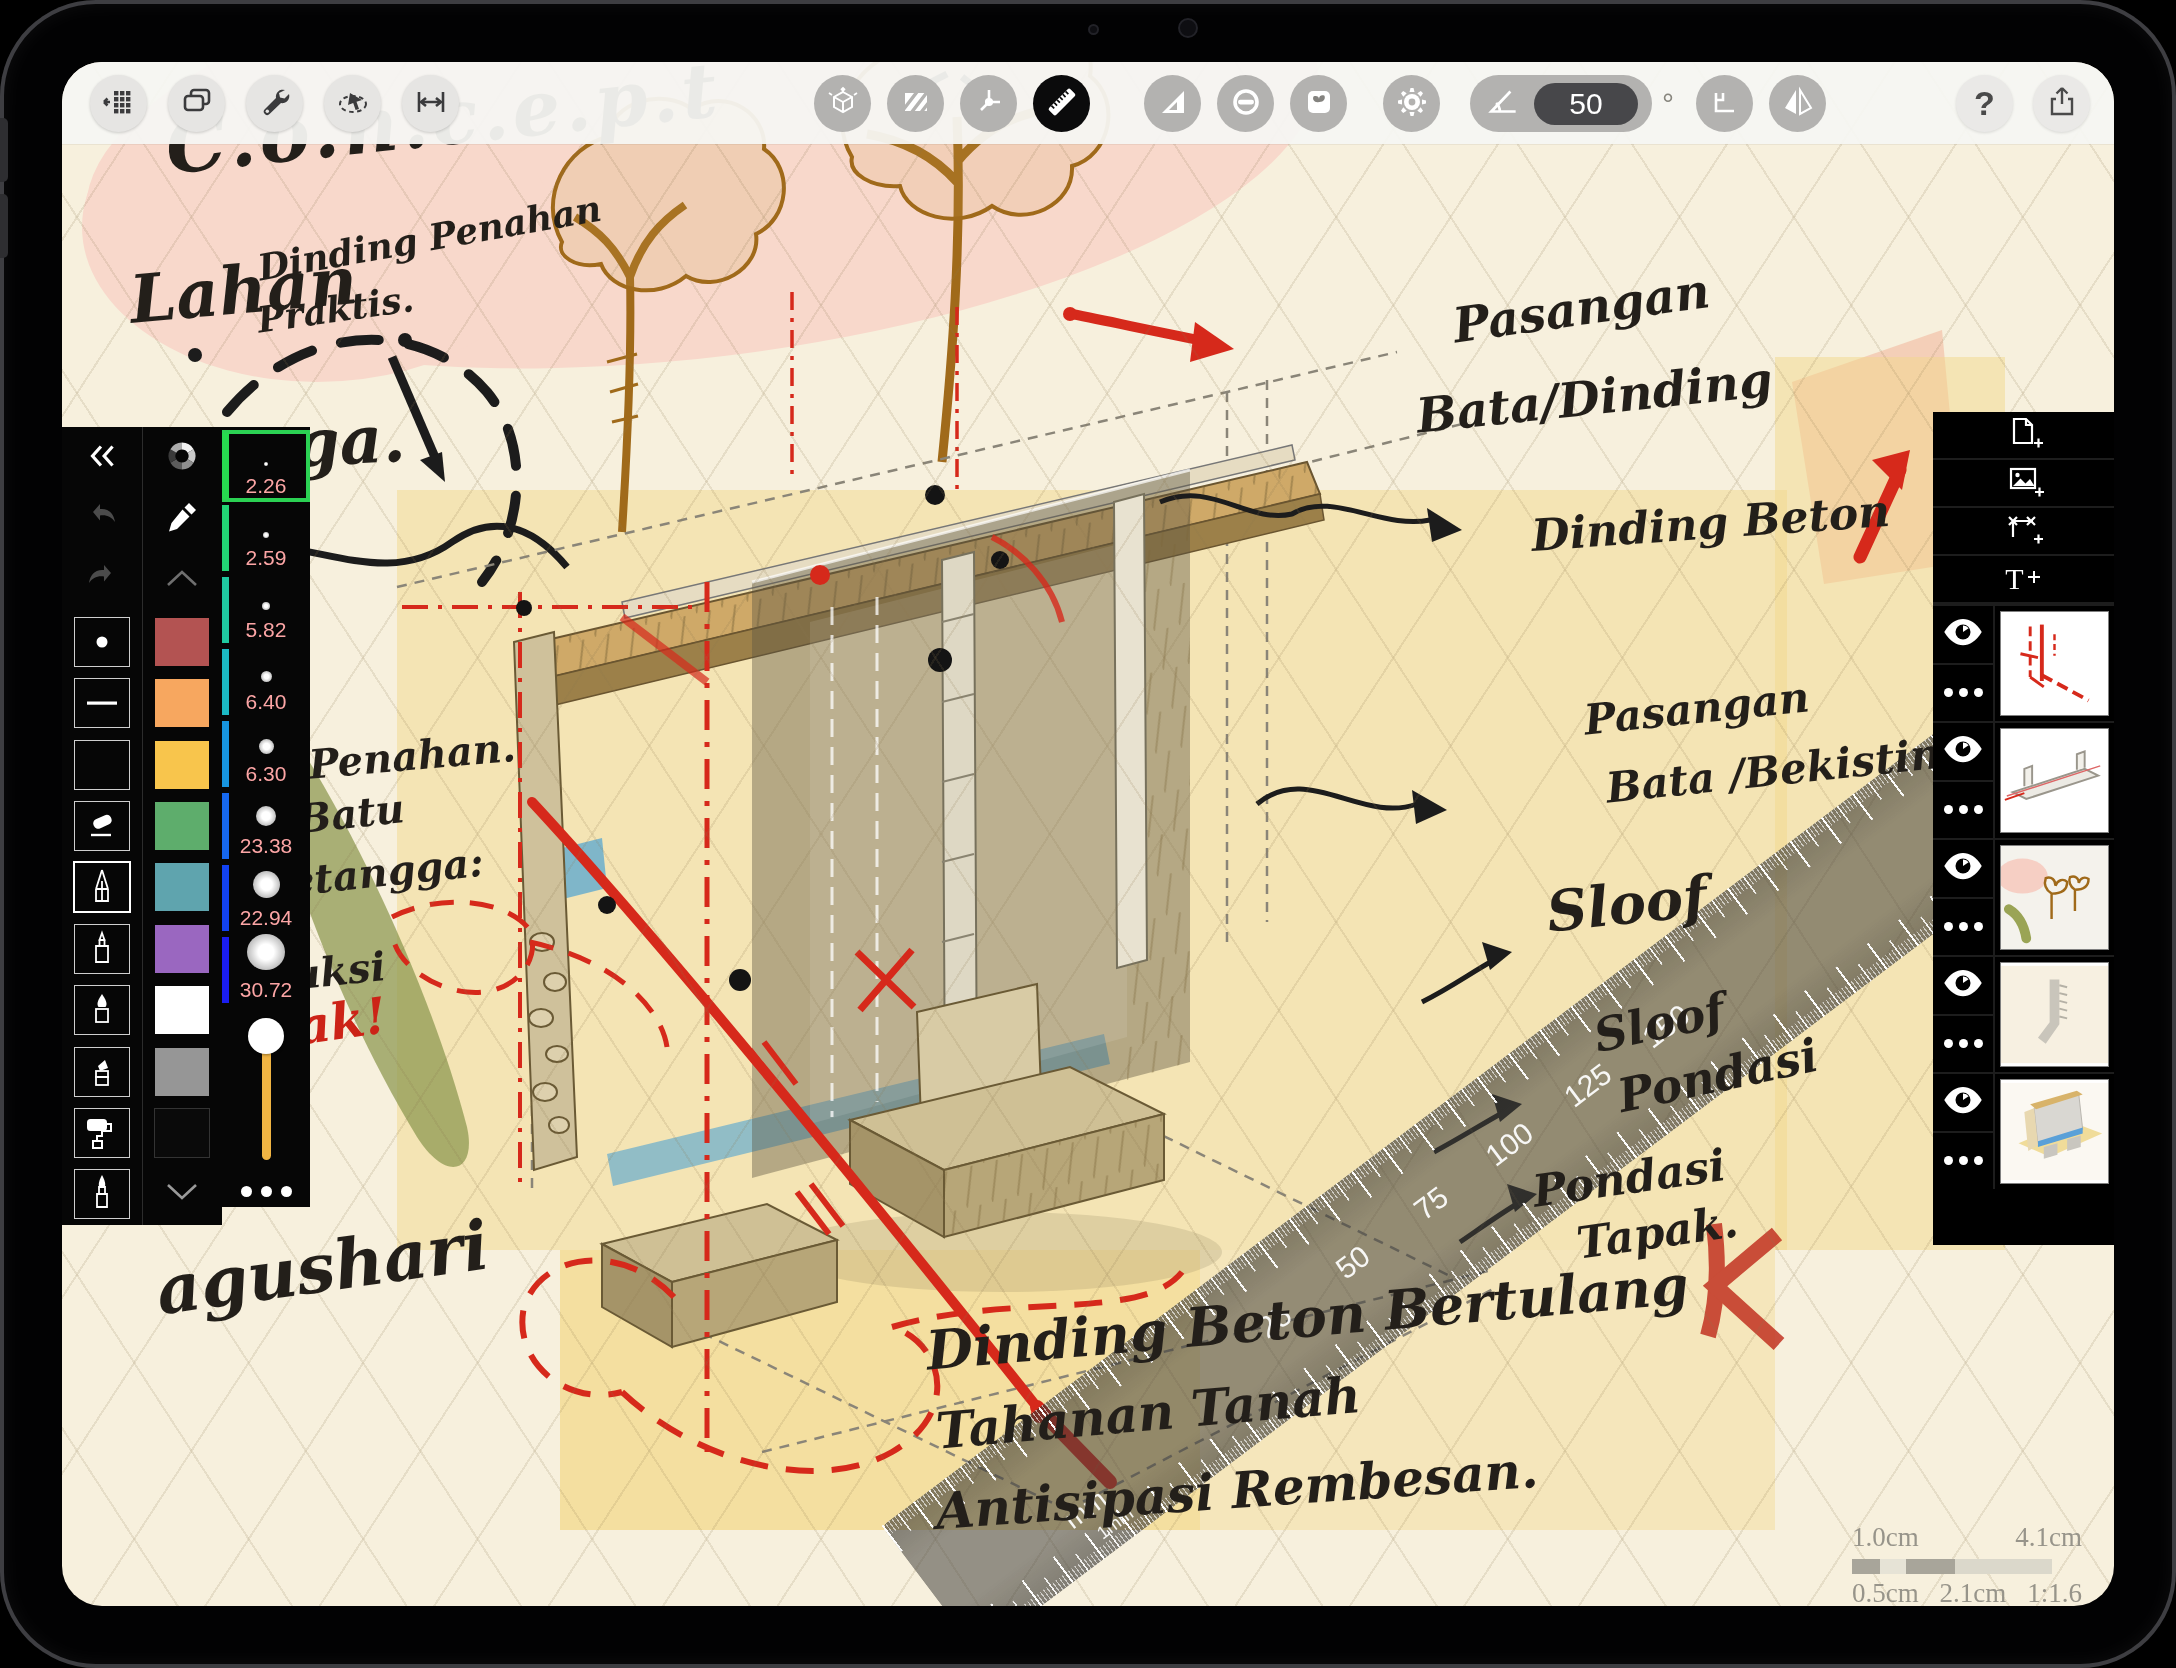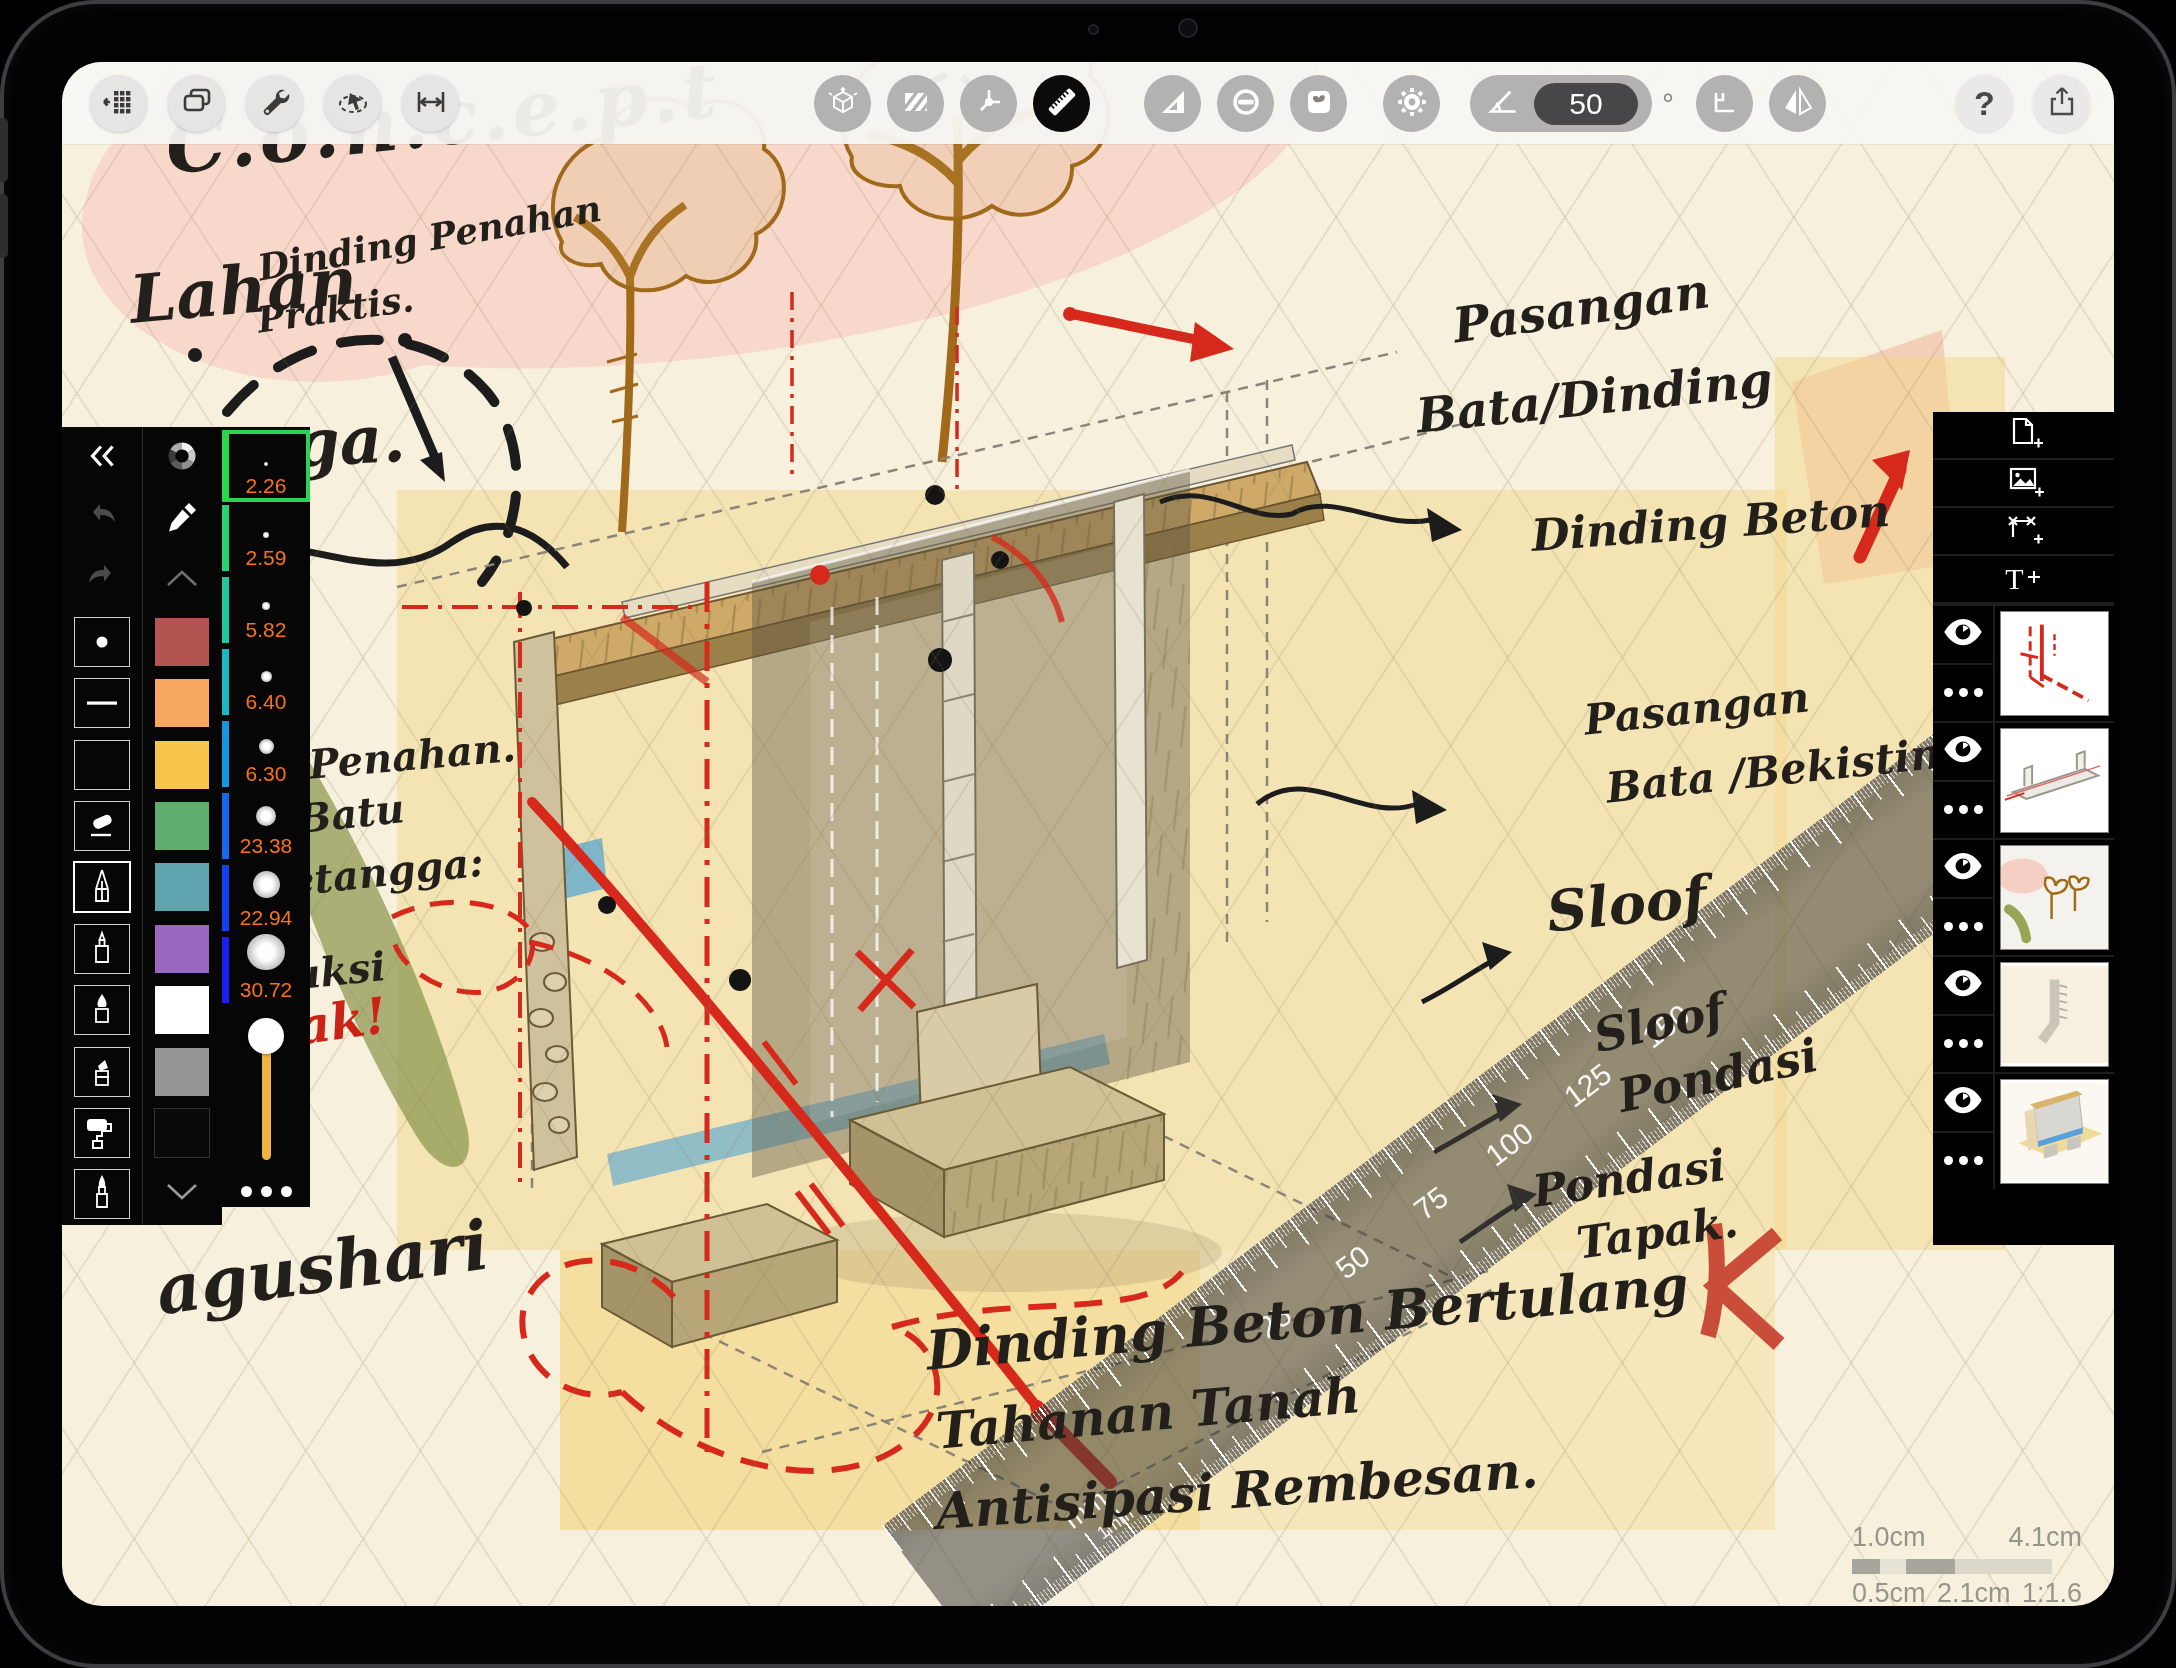--- a/index.html
+++ b/index.html
@@ -69,21 +69,21 @@
   .tbox{width:54px;height:48px;border:1.5px solid #cfcfcf;display:flex;align-items:center;justify-content:center;}
   .tbox.active{border:2.5px solid #ffffff;}
   .swatch{width:54px;height:48px;}
   .sizepanel{position:absolute;left:160px;top:365px;width:88px;height:780px;background:#060606;z-index:11;
     display:flex;flex-direction:column;align-items:center;padding-top:3px;box-sizing:border-box;}
   .size-item{position:relative;width:88px;height:72px;display:flex;flex-direction:column;
     align-items:center;justify-content:flex-end;padding-bottom:4px;box-sizing:border-box;}
   .size-item .strip{position:absolute;left:0;top:3px;bottom:3px;width:7px;}
   .size-item .dotprev{border-radius:50%;background:radial-gradient(circle,#fff 30%,rgba(255,255,255,.55));
     margin-bottom:8px;}
-  .size-item .sval{font-size:21px;color:#f97316;}
+  .size-item .sval{font-size:21px;color:#fca5a5;}
   .size-item.selected{outline:4px solid #2bd153;outline-offset:-4px;}
   .vslider{position:relative;width:9px;height:128px;background:#f0b443;border-radius:5px;margin-top:26px;}
   .vslider .knob{position:absolute;left:50%;top:-14px;transform:translateX(-50%);width:36px;height:36px;
     border-radius:50%;background:#fff;box-shadow:0 1px 3px rgba(0,0,0,.4);}
   .dots3{display:flex;gap:9px;margin-top:26px;}
   .dots3 i{width:11px;height:11px;border-radius:50%;background:#fff;}
 
   
   .rpanel{position:absolute;right:0;top:350px;width:181px;height:833px;background:#000;z-index:11;
     display:flex;flex-direction:column;}
@@ -92,21 +92,21 @@
   .layer-left{width:60px;display:flex;flex-direction:column;border-right:2px solid #1d1d1d;}
   .layer-left .half{flex:1;display:flex;align-items:center;justify-content:center;}
   .layer-left .half + .half{border-top:2px solid #1d1d1d;}
   .thumb{flex:1;margin:5px;background:#fff;border:1px solid #808080;overflow:hidden;}
   .ldots{display:flex;gap:6px;}
   .ldots i{width:9px;height:9px;border-radius:50%;background:#fff;}
   .tplus{color:#fff;font-family:"Liberation Serif",serif;font-size:30px;line-height:1;}
 
   
   .legend{position:absolute;left:1790px;top:1460px;width:230px;z-index:6;
-    font-size:27px;color:#97948a;}
+    font-size:27px;color:#97948a;font-family:Liberation Serif, serif;}
   .legend-row{display:flex;justify-content:space-between;}
   .legend-row.bot{margin-top:4px;}
   .legend-bar{display:flex;height:15px;margin:6px 0 2px 0;}
   .legend-bar i{display:block;height:100%;}
   .legend-bar .s1{width:28px;background:#a8a59a;}
   .legend-bar .s2{width:26px;background:#e6e3d6;}
   .legend-bar .s3{width:49px;background:#a8a59a;}
   .legend-bar .s4{width:97px;background:#dbd8cb;}
 </style>
 </head>

